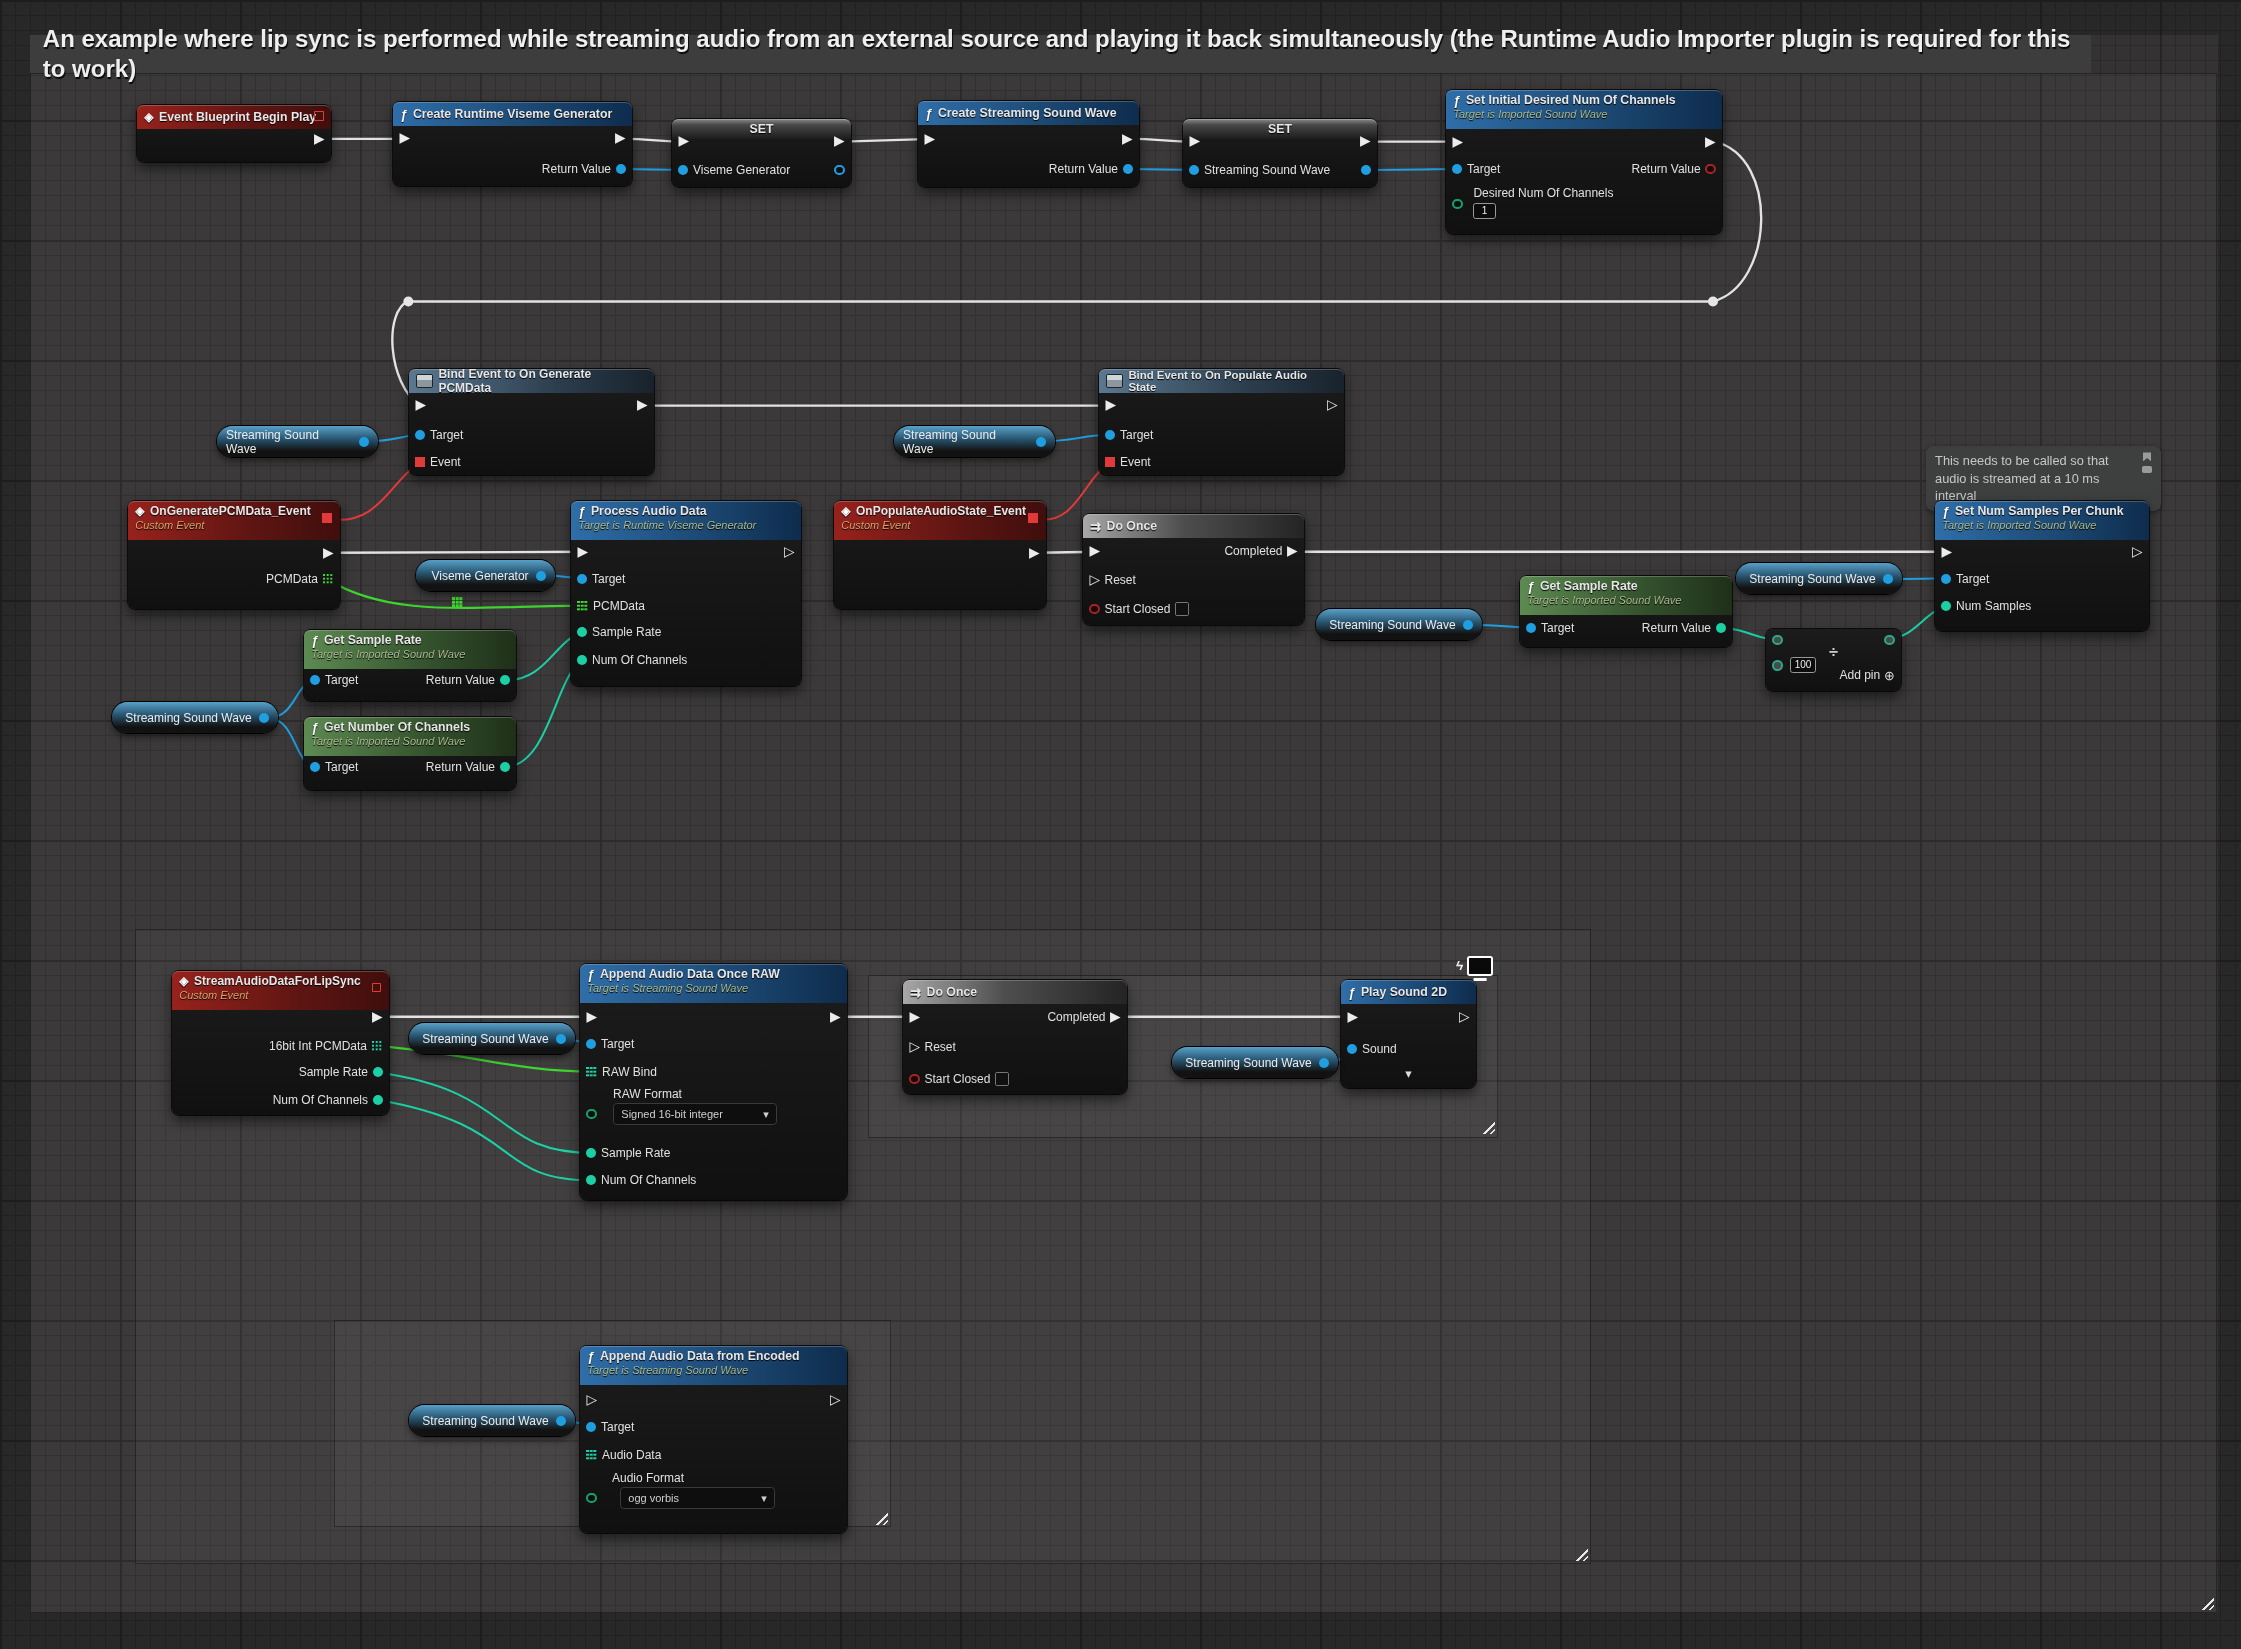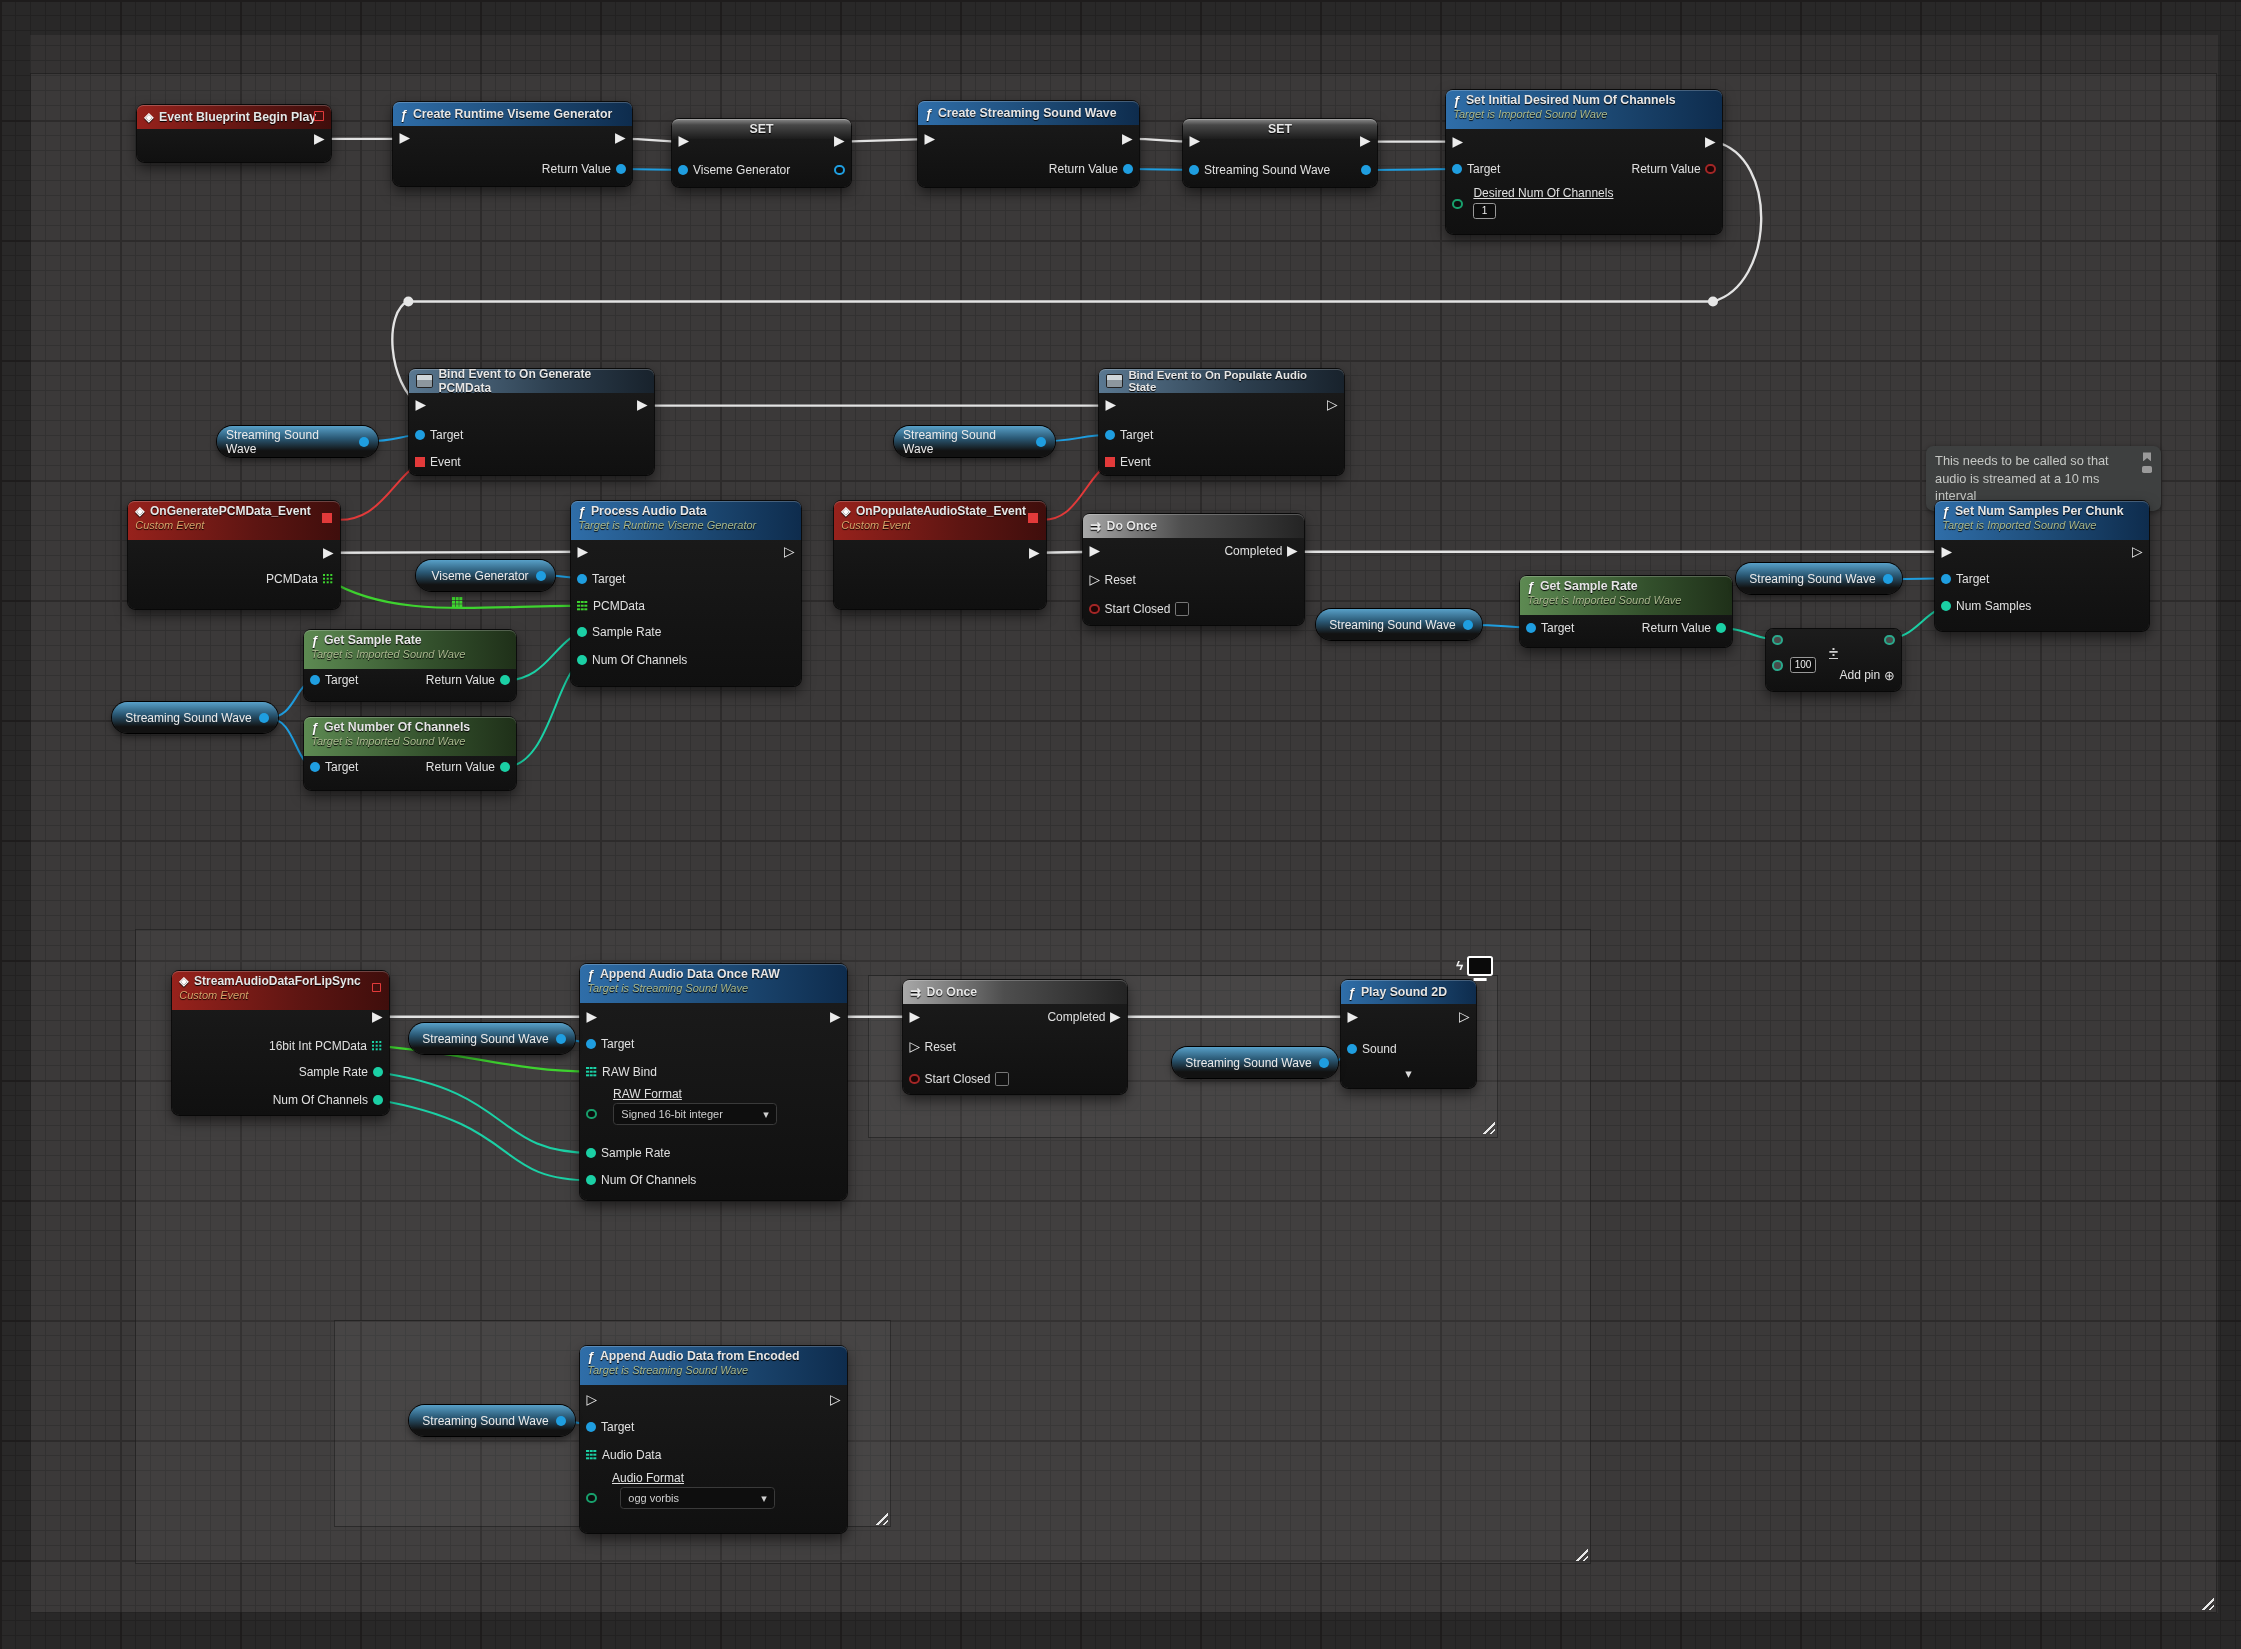--- a/index.html
+++ b/index.html
@@ -52,21 +52,21 @@
   .sq.outline{width:7.3px;height:7.3px;background:transparent;border:1.8px solid var(--pin-red);border-radius:0.9px;}
   .gridwrap{width:11px;height:11px;flex:none;display:inline-block;}
   .grid3{display:block;width:2.7px;height:2.7px;background:var(--pin-green);margin:0;
     box-shadow:3.7px 0 var(--pin-green),7.3px 0 var(--pin-green),0 3.7px var(--pin-green),3.7px 3.7px var(--pin-green),
     7.3px 3.7px var(--pin-green),0 7.3px var(--pin-green),3.7px 7.3px var(--pin-green),7.3px 7.3px var(--pin-green);}
   .gridwrap.teal .grid3{background:var(--pin-teal);box-shadow:3.7px 0 var(--pin-teal),7.3px 0 var(--pin-teal),0 3.7px var(--pin-teal),3.7px 3.7px var(--pin-teal),7.3px 3.7px var(--pin-teal),0 7.3px var(--pin-teal),3.7px 7.3px var(--pin-teal),7.3px 7.3px var(--pin-teal);}
   .cb{width:12px;height:12px;border:0.9px solid #777;background:#101010;border-radius:1.8px;flex:none;}
   .ib{min-width:12.8px;padding:0 3.7px;border:0.9px solid #999;background:#0c0c0c;color:#eee;font-size:10px;border-radius:2.7px;height:13.7px;line-height:13.7px;text-align:center;}
   .dd{position:absolute;height:22px;background:#0e0e0e;border:0.9px solid #3a3a3a;border-radius:3.7px;color:#cfcfcf;font-size:11px;
     display:flex;align-items:center;justify-content:space-between;padding:0 7.3px;box-sizing:border-box;z-index:1;}
-  .lbl{position:absolute;font-size:12px;color:#e0e0e0;z-index:1;white-space:nowrap;text-decoration:underline;}
+  .lbl{position:absolute;font-size:12px;color:#e0e0e0;z-index:1;white-space:nowrap;}
   .pill{position:absolute;z-index:3;height:31px;border-radius:15.5px;box-sizing:border-box;
     background:linear-gradient(180deg,#58a0c8 0%,#2a5874 40%,#121212 80%);
     box-shadow:0 0 0 0.9px #000,0 3.7px 7.3px rgba(0,0,0,.5);
     display:flex;align-items:center;justify-content:flex-end;gap:7.3px;color:#ecebeb;font-size:12px;padding:0 9.1px;}
   .tooltip{position:absolute;background:#3e4040;border-radius:7.3px;color:#c6c8c5;font-size:12.8px;line-height:1.35;
     padding:6.4px 9.1px;z-index:3;display:flex;gap:7.3px;box-shadow:0 1.8px 5.5px rgba(0,0,0,.4);}
   .ticons{display:flex;flex-direction:column;gap:4.6px;align-items:center;}
   .bookmark{width:8.2px;height:9.1px;background:#9a9a9a;clip-path:polygon(0 0,100% 0,100% 100%,50% 62%,0 100%);}
   .bubbleic{width:10px;height:7.3px;background:#9a9a9a;border-radius:1.8px;}
   .bicon{width:14.6px;height:12px;background:linear-gradient(180deg,#cfd6da 0 4.6px,#8d979e 4.6px);border:0.9px solid #222;border-radius:1.8px;flex:none;}
@@ -80,20 +80,23 @@
 <body>
 
 <div id="canvas">
 
   <div class="strip" style="left:0;top:0;width:2241px;height:35px"></div>
   <div class="strip" style="left:0;top:35px;width:30px;height:1578px"></div>
   <div class="strip" style="left:2218px;top:35px;width:24px;height:1578px"></div>
   <div class="strip" style="left:0;top:1613px;width:2241px;height:37px"></div>
 
   <div class="cbody" style="left:30px;top:73px;width:2187px;height:1540px"></div>
+  <div class="chdr" style="left:30px;top:35px;width:2061px;height:38px;font-size:24px">
+      <span>An example where lip sync is performed while streaming audio from an external source and playing it back simultaneously (the Runtime Audio Importer plugin is required for this to work)</span>
+    </div>
   <div class="handle" style="left:2198px;top:1594px"></div>
 
   <div class="cbody" style="left:135px;top:929px;width:1456px;height:635px"></div>
   <div class="handle" style="left:1572px;top:1545px"></div>
 
   <div class="cbody" style="left:868px;top:975px;width:630px;height:163px"></div>
   <div class="handle" style="left:1479px;top:1118px"></div>
 
   <div class="cbody" style="left:334px;top:1320px;width:557px;height:207px"></div>
   <div class="handle" style="left:872px;top:1509px"></div>

